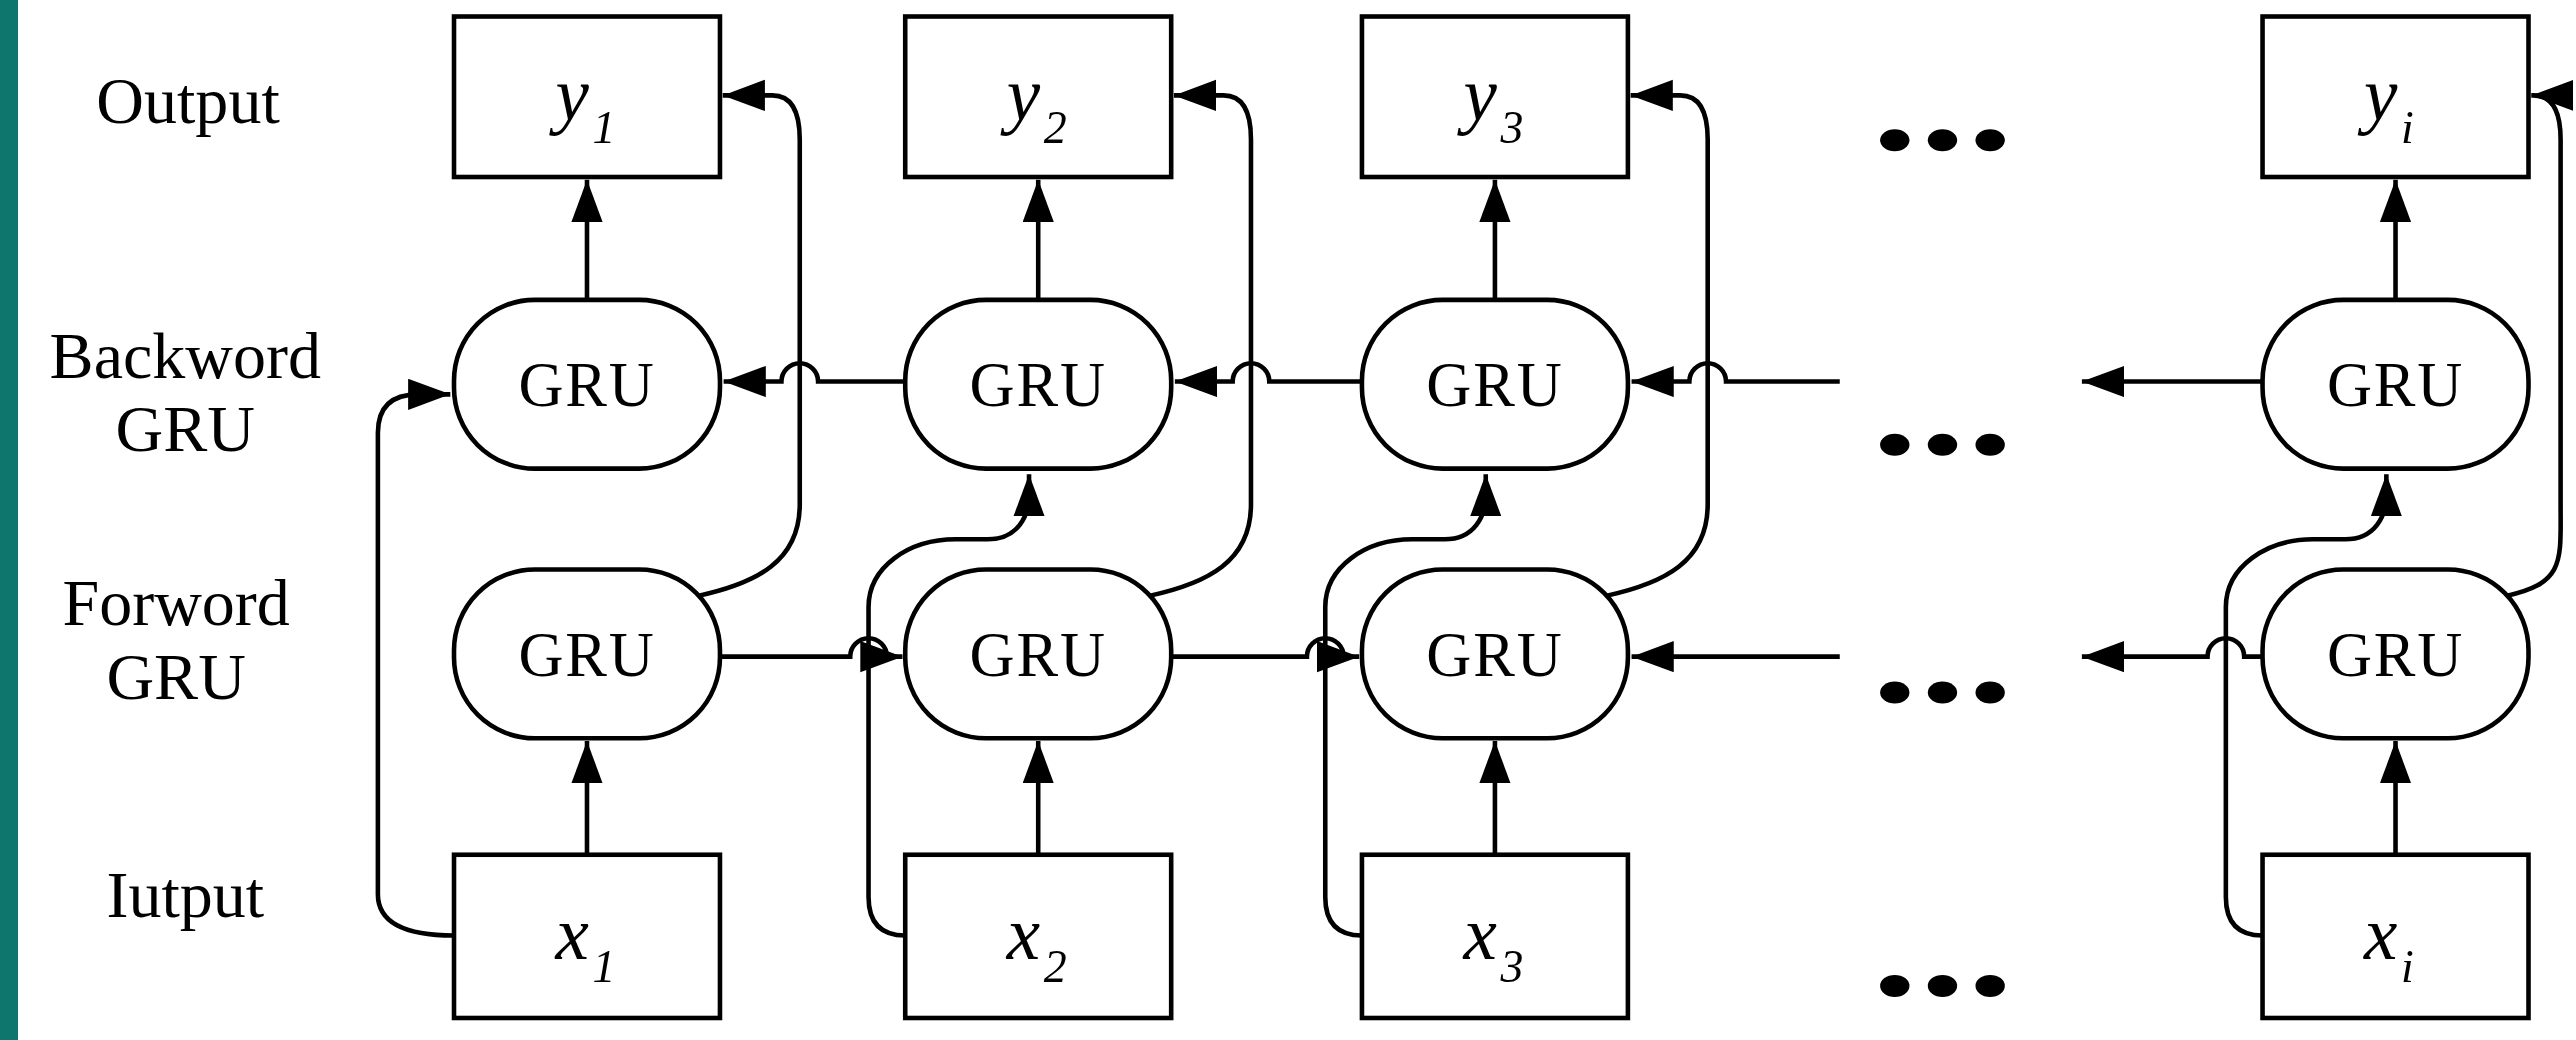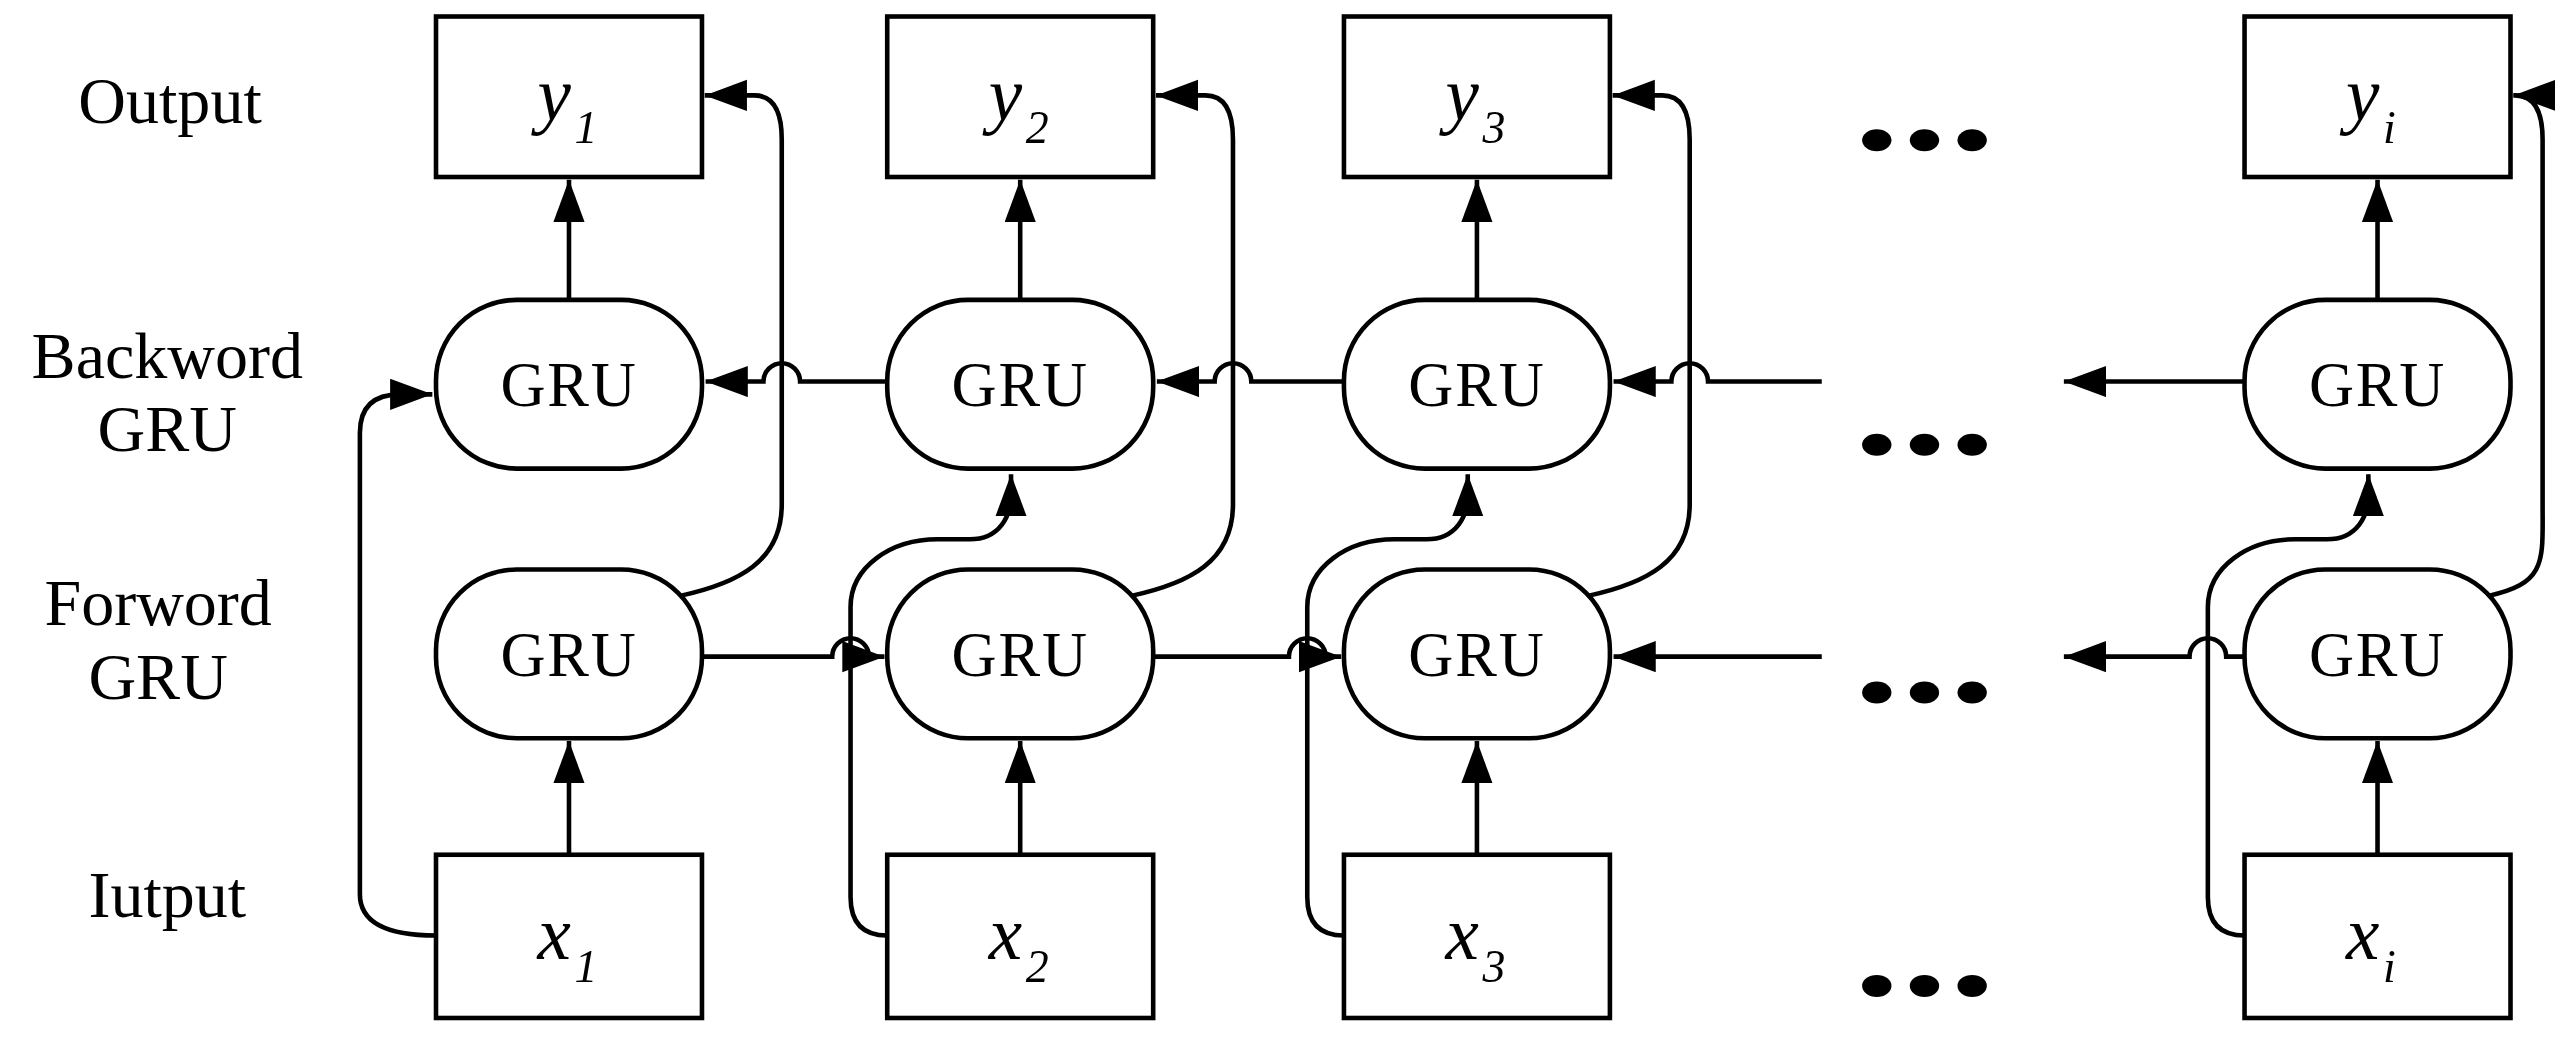--- a/index.html
+++ b/index.html
@@ -1,16 +1,16 @@
 <!DOCTYPE html>
 <html style="font-size:14.7px"><head>
 <meta charset="utf-8">
 <style>
   html, body { margin: 0; padding: 0; background: #ffffff; }
-  .fig-wrap { width: 2108px; height: 1040px; background: #0f766e; }
+  .fig-wrap { width: 2108px; height: 1040px; background: #0f766e; padding-left: 18px; }
   svg { display: block; }
   text { font-family: "Liberation Serif", "DejaVu Serif", serif; fill: #000; }
   .rowlabel { font-size: 72px; }
   .nodelabel { font-size: 68px; letter-spacing: 2px; }
   .varmain { font-size: 82px; font-style: italic; }
   .varsub  { font-size: 50px; font-style: italic; }
 </style>
 </head>
 <body>
 

